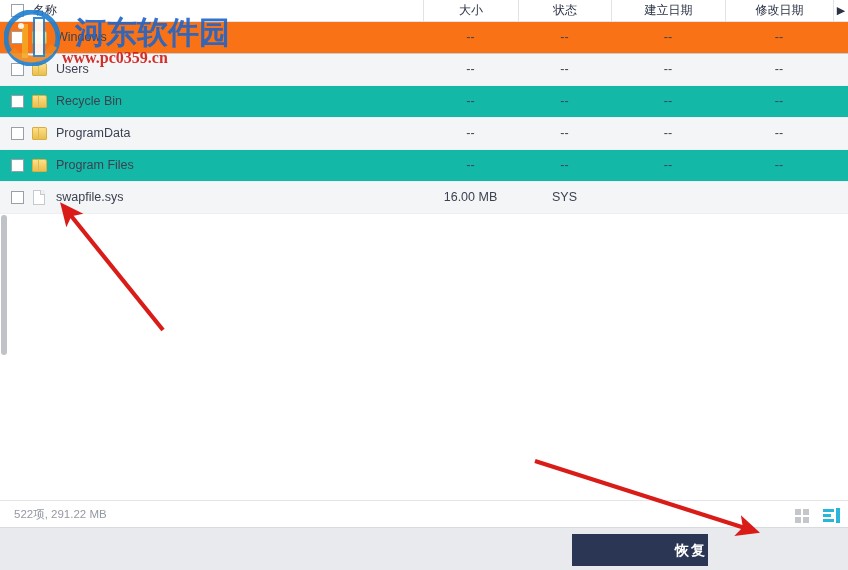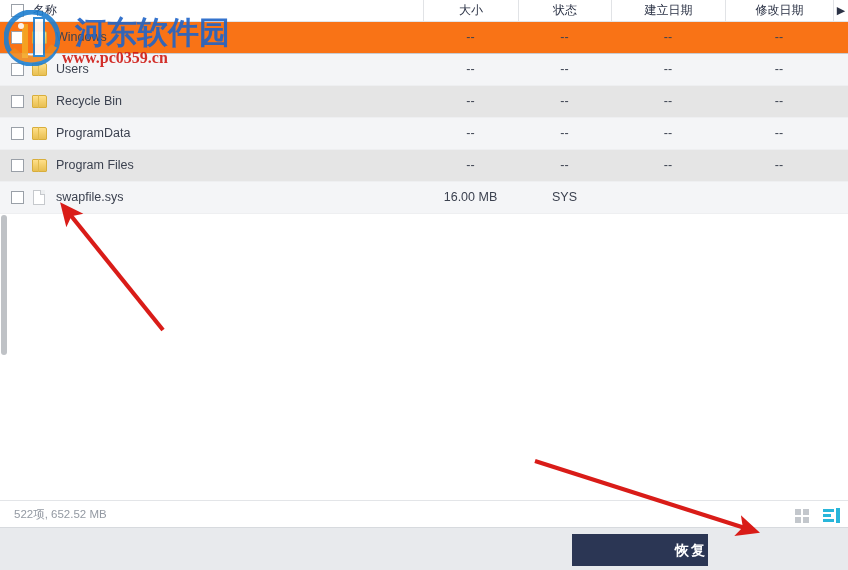--- a/index.html
+++ b/index.html
@@ -85,21 +85,21 @@
     height: 467px;
     overflow: hidden;
   }
   .row {
     position: relative;
     height: 32px;
     width: 848px;
     border-bottom: 1px solid #eeeff1;
     box-sizing: border-box;
   }
-  .row.odd      { background: #e5e5e5; padding-left: 20px; }
+  .row.odd      { background: #14b8a6; padding-left: 20px; }
   .row.even     { background: #f4f5f7; padding-left: 22px; }
   .row.selected { background: #f97316; border-bottom: 1px solid #c9cbcf; }
 
   .cb {
     position: absolute;
     left: 11px;
     top: 9px;
     width: 13px;
     height: 13px;
     border: 1px solid #9aa0a8;
@@ -411,21 +411,21 @@
         <div class="cell c-state">SYS</div>
       </div>
 
     </div>
 
     <div class="v-scrollbar">
       <div class="thumb"></div>
     </div>
 
     <div class="statusbar">
-      <div class="status-text">522项, 652.52 MB</div>
+      <div class="status-text">522项, 291.22 MB</div>
       <div class="view-toggles">
         <div class="vt grid">
           <i></i>
             <i></i>
             <i></i>
             <i></i>
         </div>
         <div class="vt list">
           <i></i>
             <i></i>

